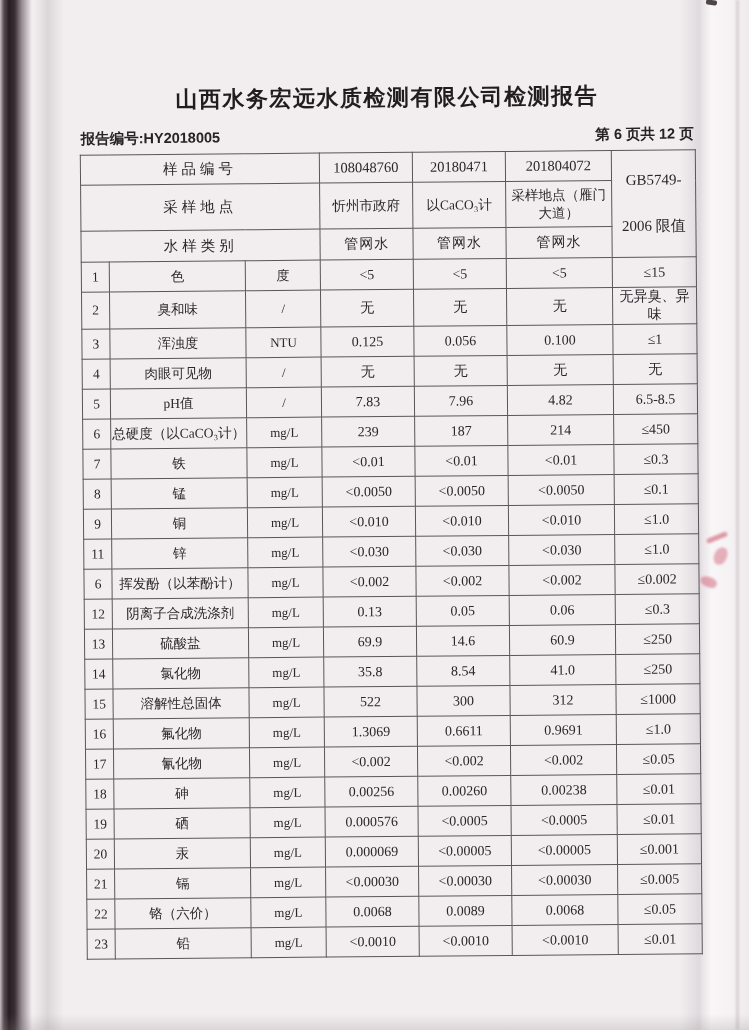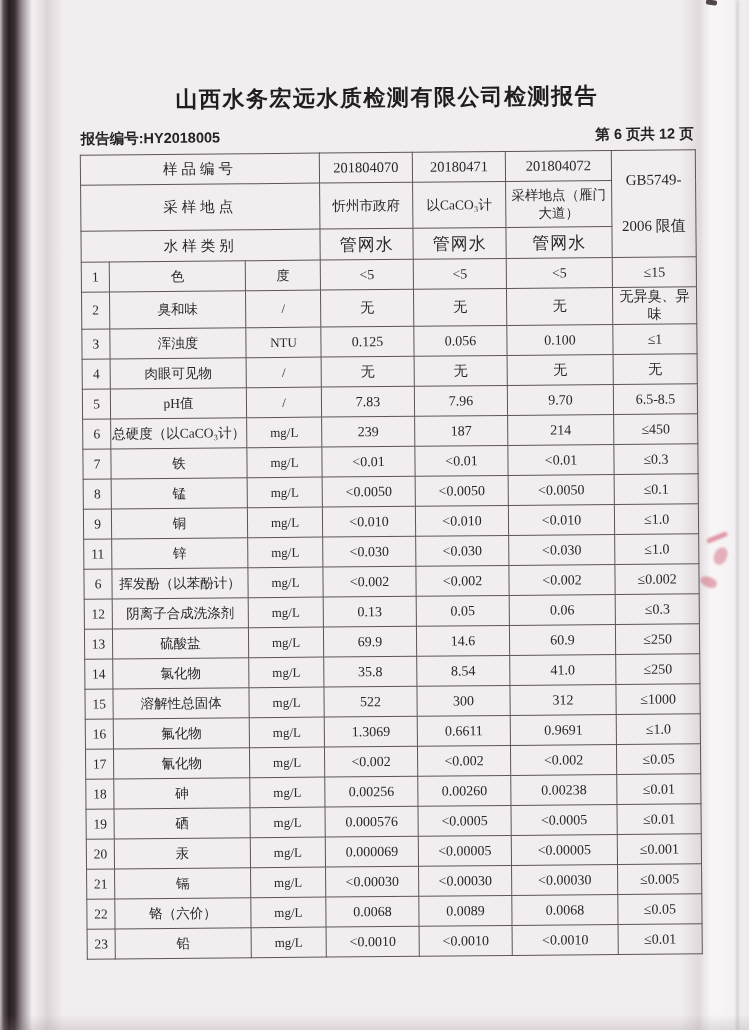--- a/index.html
+++ b/index.html
@@ -88,21 +88,21 @@
     overflow: hidden;
   }
   table.results { border: 1.5px solid #4d4749; }
 
   tr.h-a { height: 30px; }
   tr.h-b { height: 46px; }
   tr.h-c { height: 31px; }
   .head-label { font-size: 14.5px; letter-spacing: 4px; }
   .sample-no  { font-size: 14.5px; }
   .loc-cell   { font-size: 13.5px; line-height: 1.3; padding: 1px 3px; }
-  .type-cell  { font-size: 17px; letter-spacing: 1px; }
+  .type-cell  { font-size: 14px; letter-spacing: 1px; }
   .limit-head { font-size: 15px; }
   .limit-head .line { display: block; }
   .limit-head .line + .line { margin-top: 28px; }
 
   tbody td { height: 29px; font-size: 14px; }
   td.idx   { font-size: 13.5px; }
   td.param { text-align: left; padding-left: 7px; white-space: nowrap; font-size: 13.5px; }
   td.unit  { font-size: 13px; }
 </style>
 </head>
@@ -134,21 +134,21 @@
         <col style="width:136px">
         <col style="width:75px">
       <col style="width:93px">
         <col style="width:93px">
         <col style="width:106px">
       <col style="width:84px">
     </colgroup>
     <thead>
       <tr class="h-a">
         <th colspan="3" class="head-label">样品编号</th>
-        <th class="sample-no">201804070</th>
+        <th class="sample-no">108048760</th>
         <th class="sample-no">20180471</th>
         <th class="sample-no">201804072</th>
         <th rowspan="3" class="limit-head">
           <span class="line">GB5749-</span>
           <span class="line">2006 限值</span>
         </th>
       </tr>
       <tr class="h-b">
         <th colspan="3" class="head-label">采样地点</th>
         <th class="loc-cell">忻州市政府</th>
@@ -202,21 +202,21 @@
     <td class="val">无</td>
     <td class="lim">无</td>
   </tr>
 
   <tr>
     <td class="idx">5</td>
     <td class="param">pH值</td>
     <td class="unit">/</td>
     <td class="val">7.83</td>
     <td class="val">7.96</td>
-    <td class="val">9.70</td>
+    <td class="val">4.82</td>
     <td class="lim">6.5-8.5</td>
   </tr>
 
   <tr>
     <td class="idx">6</td>
     <td class="param">总硬度（以CaCO₃计）</td>
     <td class="unit">mg/L</td>
     <td class="val">239</td>
     <td class="val">187</td>
     <td class="val">214</td>

